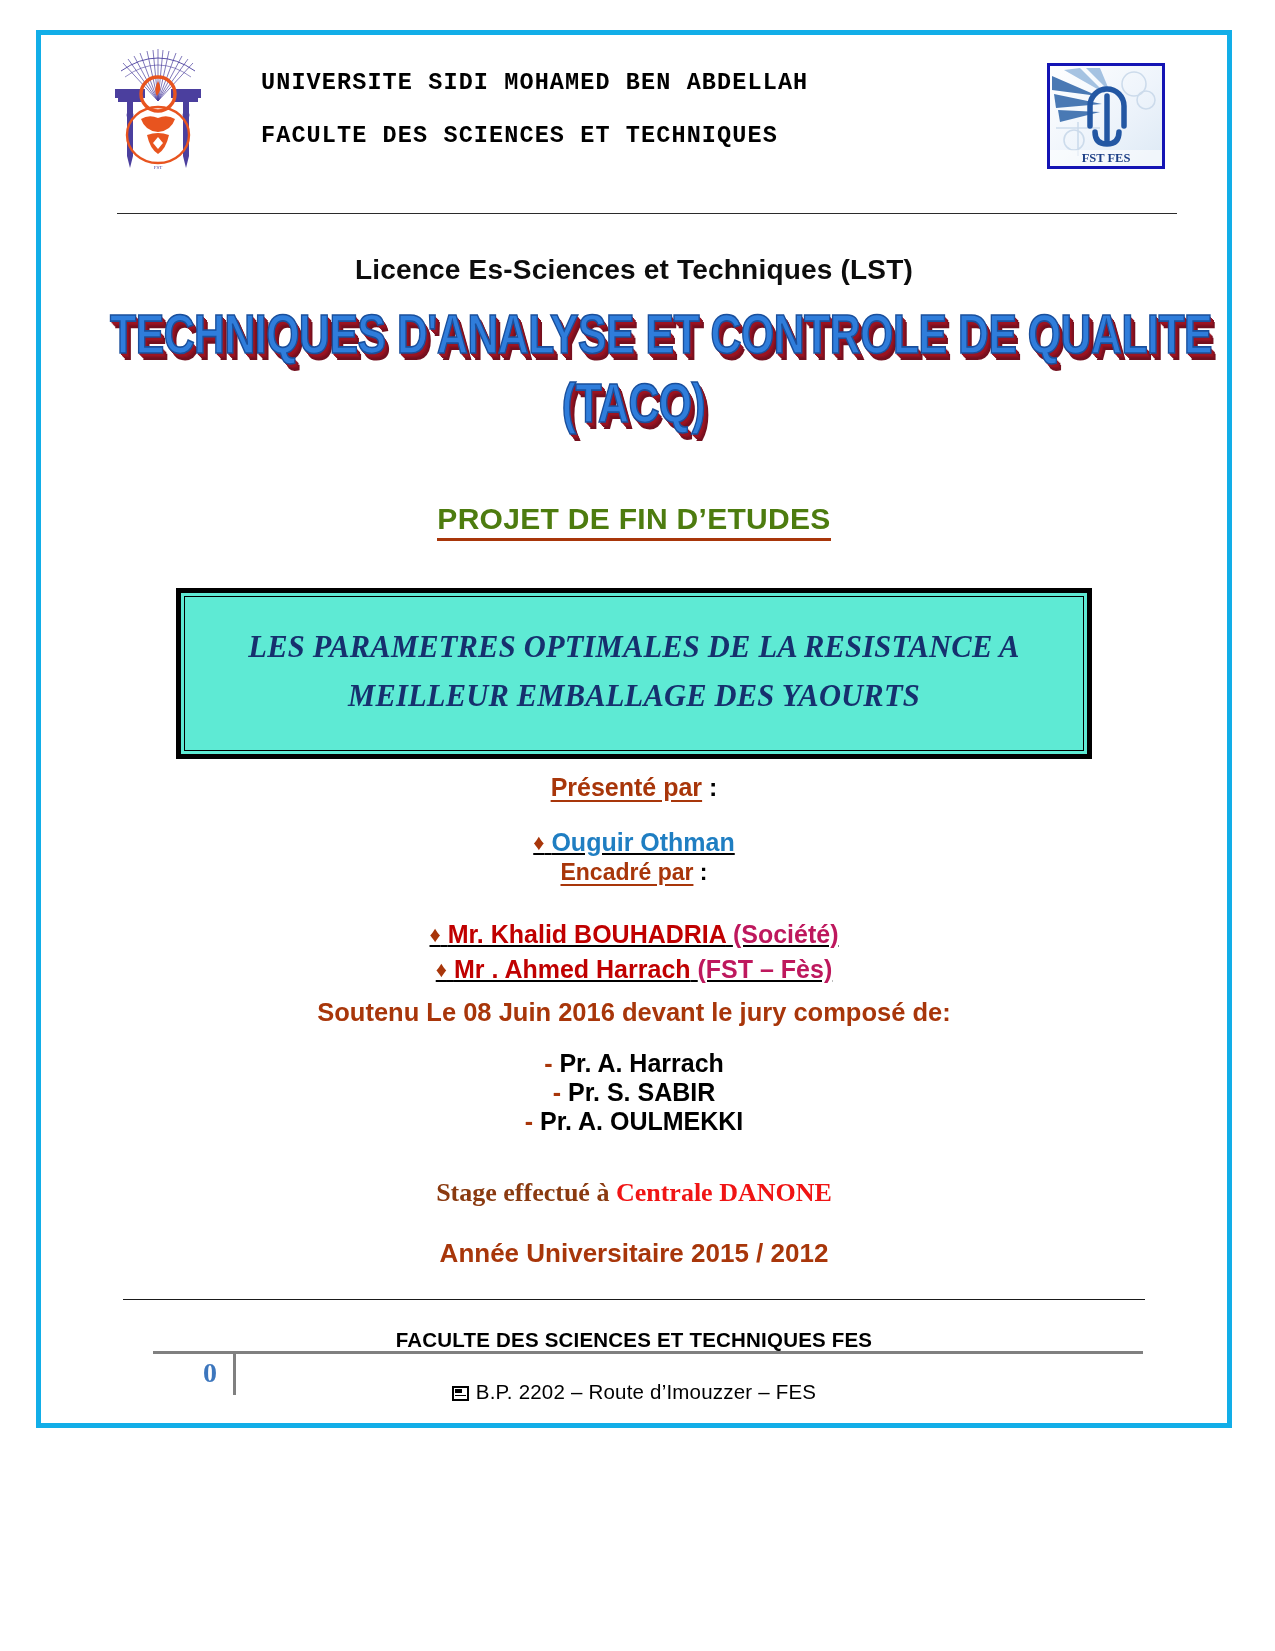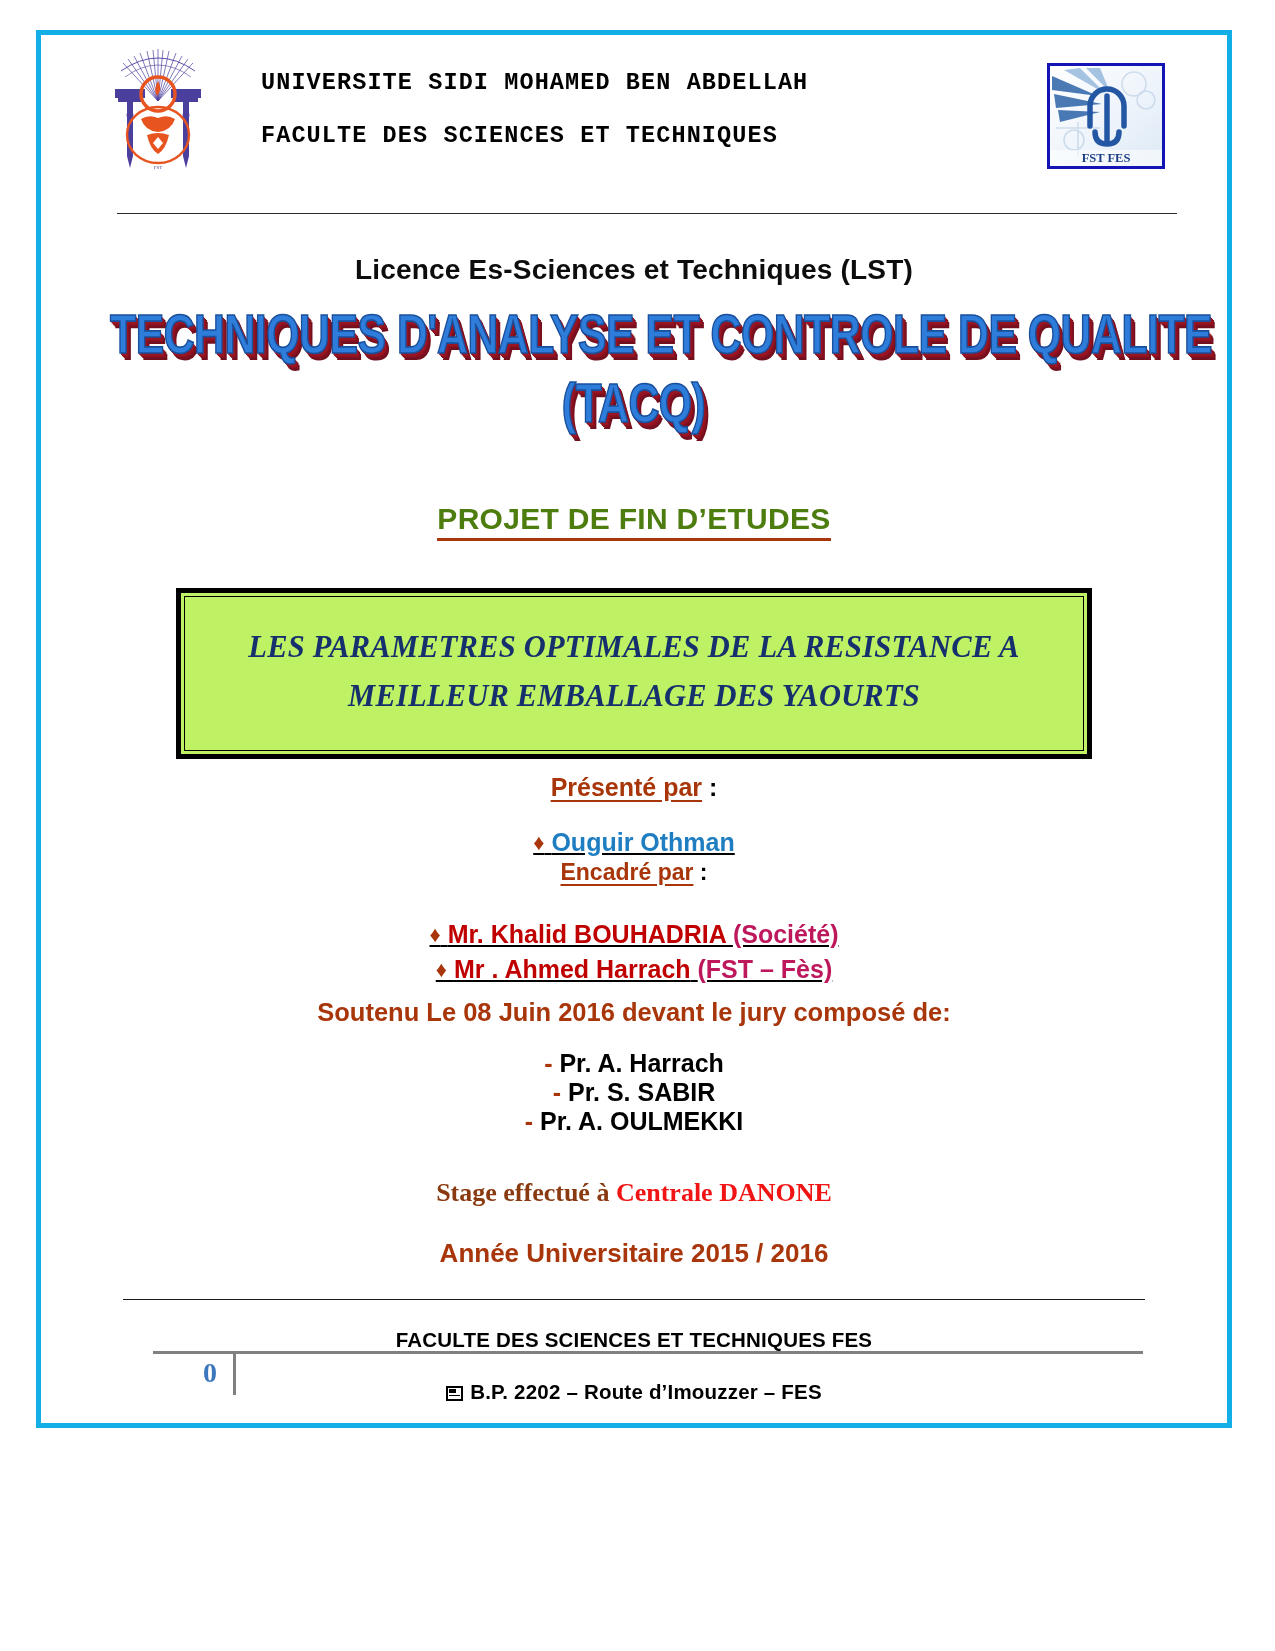--- a/index.html
+++ b/index.html
@@ -139,21 +139,21 @@
     border-bottom: 3px solid #a8360a;
     padding-bottom: 3px;
     letter-spacing: 0.3px;
   }
 
   
   .title-box-outer {
     margin: 52px 95px 0 95px;
     border: 5px solid #000000;
     padding: 3px;
-    background: #bef264;
+    background: #5eead4;
   }
   .title-box-inner {
     border: 1.5px solid #000000;
     padding: 26px 16px 28px 16px;
   }
   .title-box-inner p {
     margin: 0;
     text-align: center;
     font-family: "Liberation Serif", serif;
     font-style: italic;
@@ -255,21 +255,21 @@
   .footer-line1 {
     margin-top: 28px;
     font-size: 20.5px;
     font-weight: bold;
     color: #000000;
     letter-spacing: 0.2px;
   }
   .footer-line2 {
     margin-top: 28px;
     font-size: 20.5px;
-    font-weight: bold;
+    font-weight: normal;
     color: #000000;
     letter-spacing: 0.2px;
   }
   .mail-icon {
     display: inline-block;
     width: 17px;
     height: 15px;
     border: 2px solid #000000;
     box-sizing: border-box;
     position: relative;
@@ -490,21 +490,21 @@
         <div class="jury-item">
           <span class="dash">-</span>
           <span>Pr. A. OULMEKKI</span>
         </div>
       </div>
 
       <div class="stage">
         <span class="part1">Stage effectué à </span><span class="part2">Centrale DANONE</span>
       </div>
 
-      <div class="annee">Année Universitaire  2015 / 2016</div>
+      <div class="annee">Année Universitaire  2015 / 2012</div>
     </div>
 
     <div class="footer-rule"></div>
     <div class="footer">
       <div class="footer-line1">FACULTE DES SCIENCES ET TECHNIQUES FES</div>
       <div class="footer-line2">
         <span class="mail-icon"></span><span>B.P. 2202 – Route d’Imouzzer – FES</span>
       </div>
     </div>
   </div>

